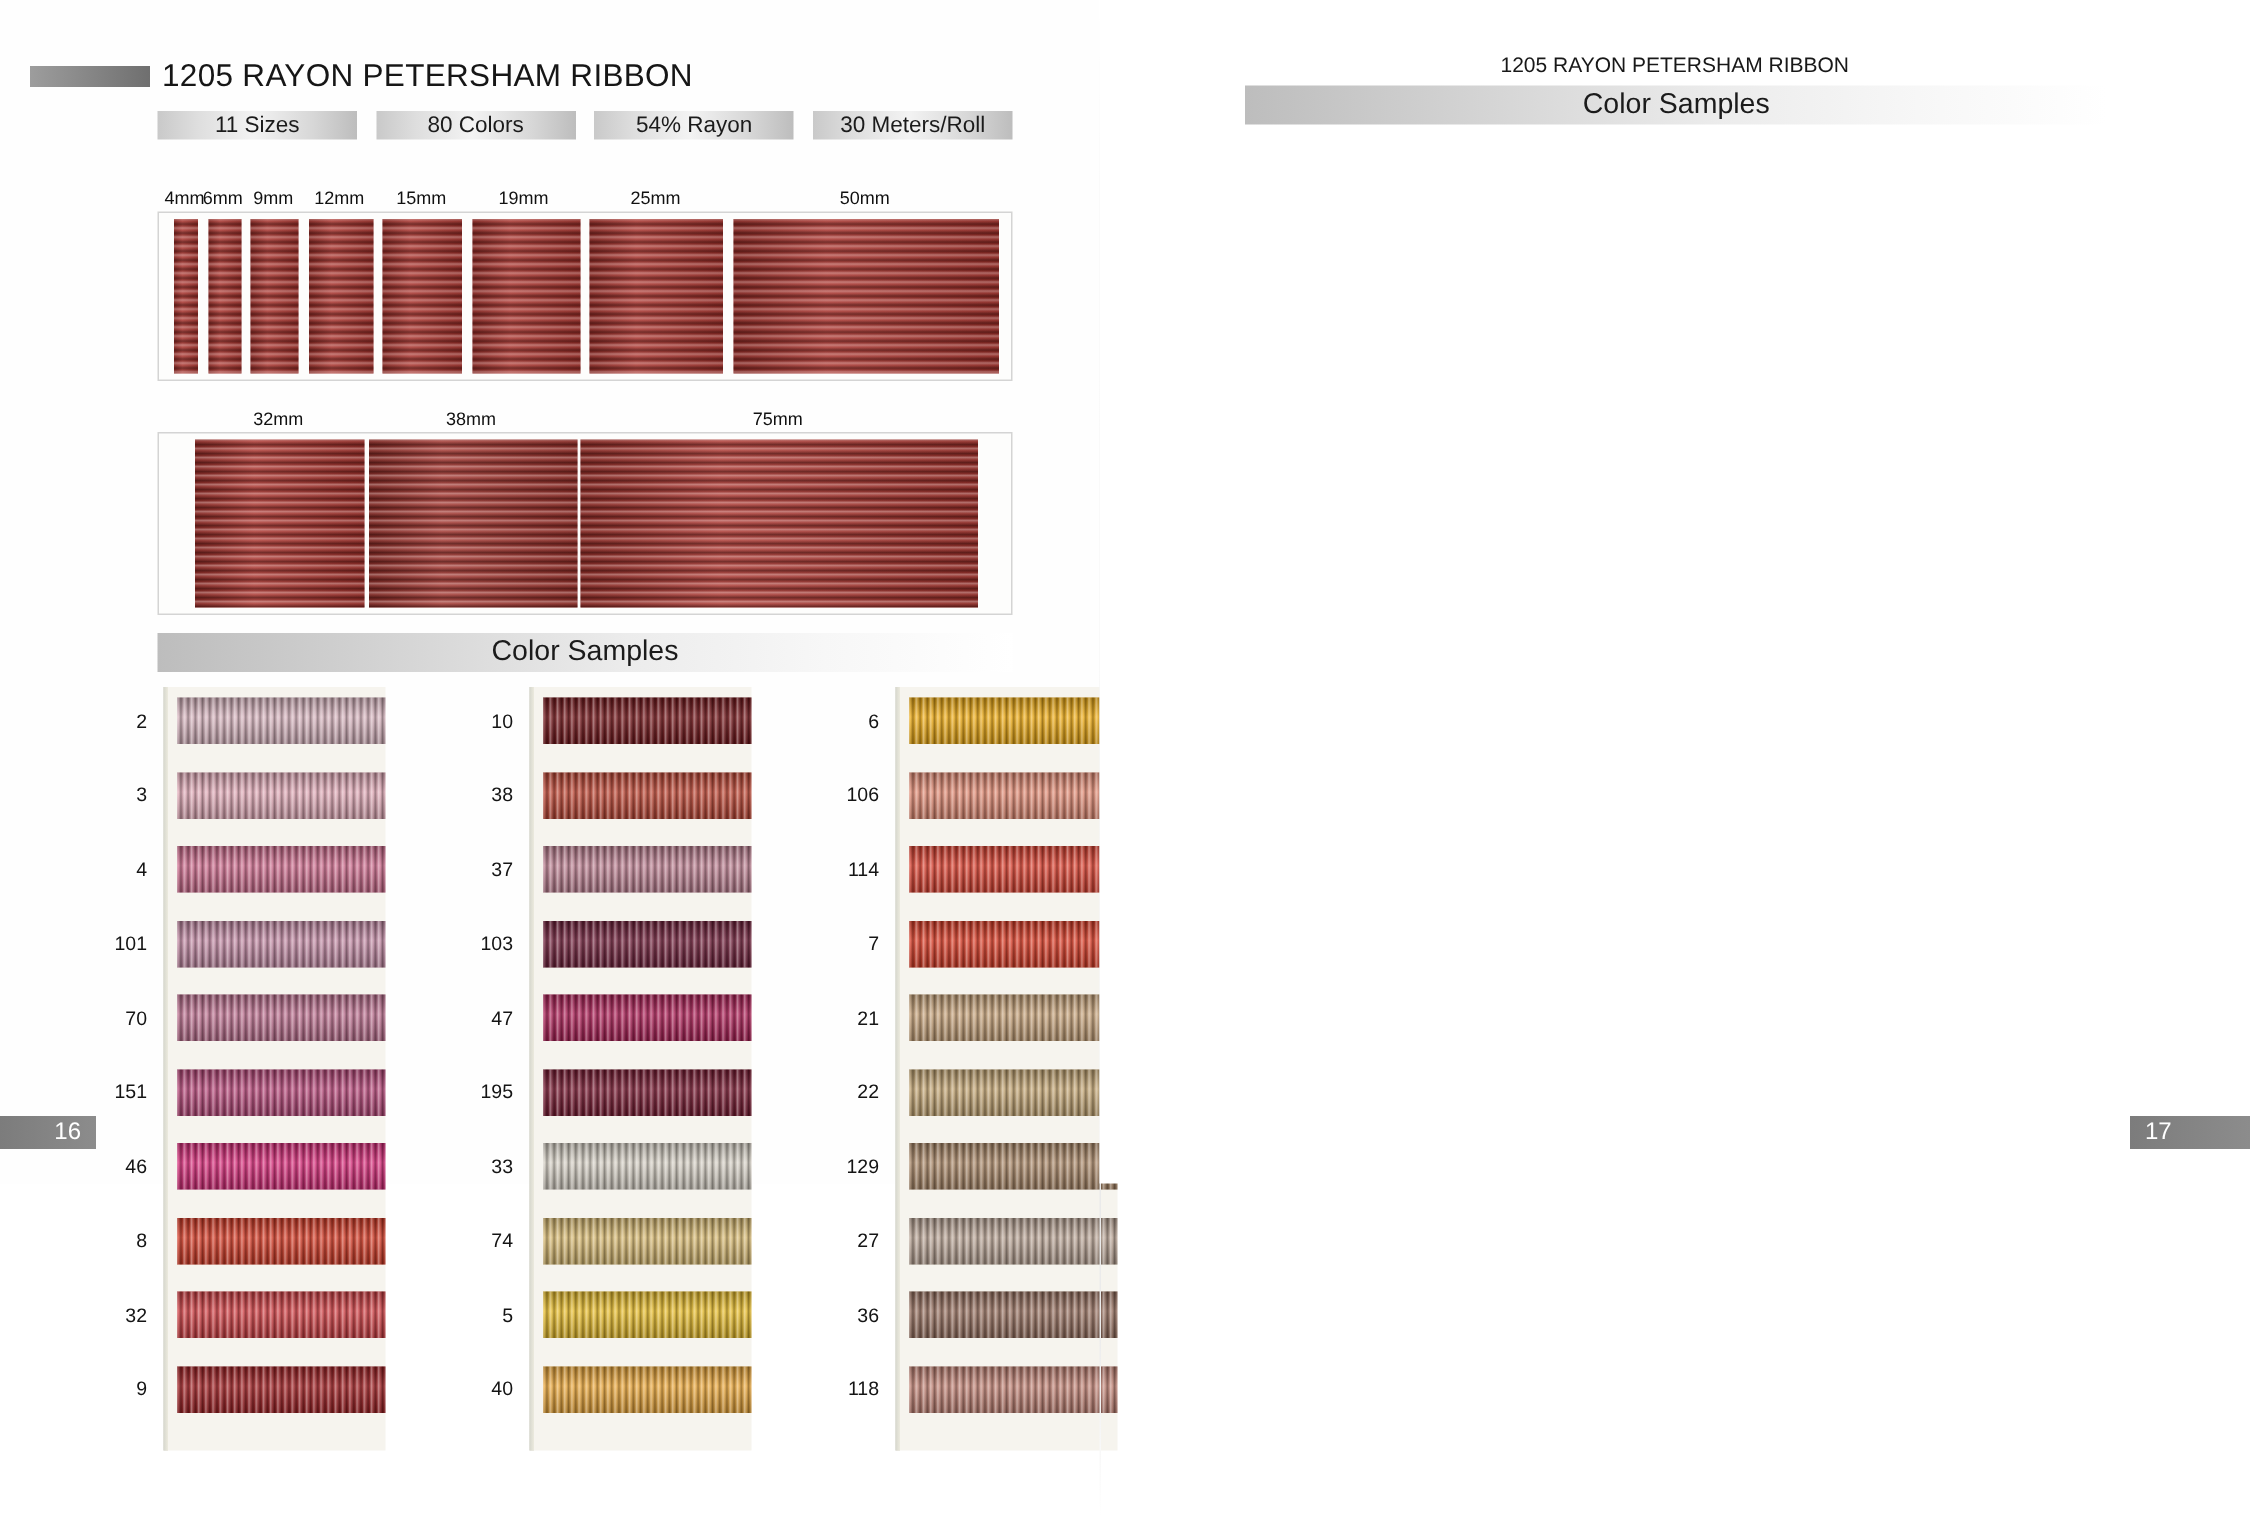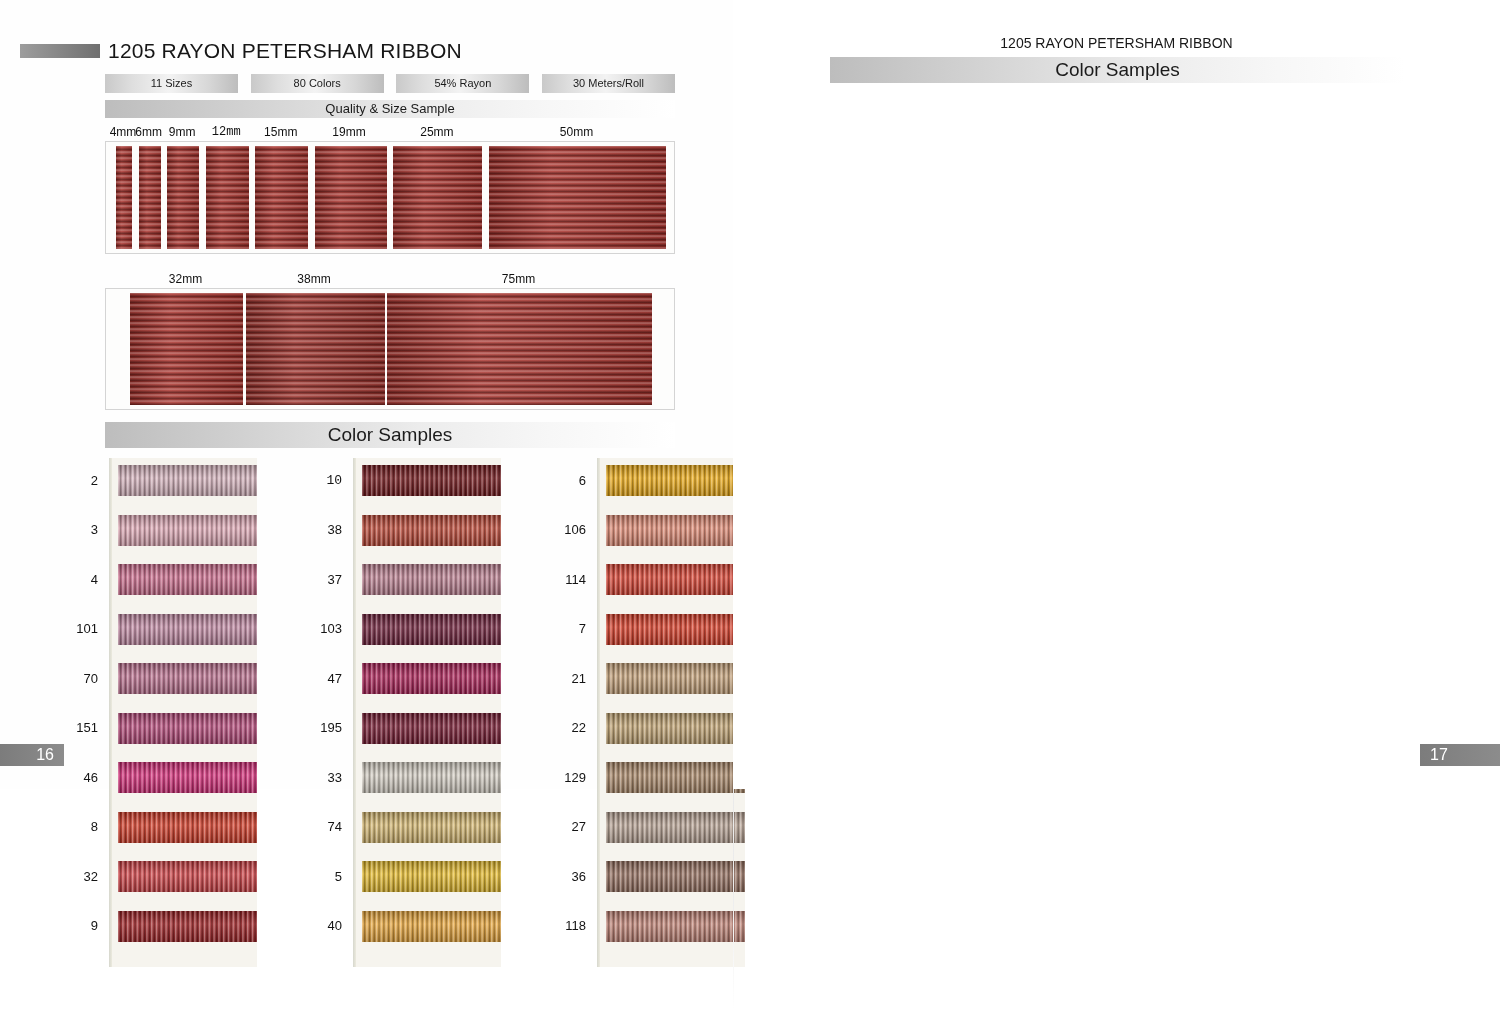--- a/index.html
+++ b/index.html
@@ -17,21 +17,21 @@
   .gutter{position:absolute;left:733px;top:0;width:1px;height:1011px;
     background:linear-gradient(to bottom,#ffffff,#ececec 12%,#e4e4e4 50%,#ececec 88%,#ffffff);}
 
   
   .title-row{position:absolute;left:20px;top:39px;display:flex;align-items:center;gap:0;}
   .title-bar{width:80px;height:14px;background:linear-gradient(to right,#9d9d9d,#6f6f6f);}
   .title-text{font-size:21px;color:#161616;letter-spacing:.2px;margin-left:8px;
     font-family:"Liberation Sans",sans-serif;}
 
   .tagrow{position:absolute;left:105px;top:74px;width:570px;display:flex;justify-content:space-between;}
-  .tag{width:133px;height:19px;line-height:19px;text-align:center;font-size:11px;color:#1b1b1b;
+  .tag{width:133px;height:19px;line-height:19px;text-align:center;font-size:15px;color:#1b1b1b;
     background:linear-gradient(to right,#c9c9c9 0%,#dedede 20%,#f3f3f3 48%,#d7d7d7 78%,#bdbdbd 100%);}
 
   .bandbar{position:absolute;height:18px;line-height:18px;text-align:center;font-size:13px;color:#1b1b1b;
     background:linear-gradient(to right,#bdbdbd 0%,#d2d2d2 25%,#ececec 55%,#f7f7f7 78%,#ffffff 100%);}
   .bandbar.quality{left:105px;top:100px;width:570px;}
   .bandbar.colorsamples-left{left:105px;top:422px;width:570px;height:26px;line-height:26px;font-size:19px;}
 
   
   .sizebox{position:absolute;border:1px solid #d4d4d4;background:#fdfdfc;box-sizing:border-box;}
   .sizebox.one{left:105px;top:141px;width:570px;height:113px;}
@@ -99,27 +99,26 @@
       <div class="title-text">1205 RAYON PETERSHAM RIBBON</div>
     </div>
 
     <div class="tagrow" id="tagrow">
         <div class="tag">11 Sizes</div>
         <div class="tag">80 Colors</div>
         <div class="tag">54% Rayon</div>
         <div class="tag">30 Meters/Roll</div>
       </div>
 
-    <div class="bandbar quality">Quality &amp; Size Sample</div>
 
     <div class="slab1 sizelabels" id="slab1">
         <span style="left: 18px;">4mm</span>
         <span style="left: 43.5714px;">6mm</span>
         <span style="left: 77.1429px;">9mm</span>
-        <span style="left: 121.214px; font-family: Liberation Mono, monospace;">12mm</span>
+        <span style="left: 121.214px;">12mm</span>
         <span style="left: 175.786px;">15mm</span>
         <span style="left: 244px;">19mm</span>
         <span style="left: 331.929px;">25mm</span>
         <span style="left: 471.5px;">50mm</span>
       </div>
     <div class="sizebox one" id="sizebox1">
         <div class="ribH" style="left: 10px; top: 4px; bottom: 4px; width: 16px; background-color: rgb(168, 50, 44);"></div>
         <div class="ribH" style="left: 32.5714px; top: 4px; bottom: 4px; width: 22px; background-color: rgb(168, 50, 44);"></div>
         <div class="ribH" style="left: 61.1429px; top: 4px; bottom: 4px; width: 32px; background-color: rgb(168, 50, 44);"></div>
         <div class="ribH" style="left: 99.7143px; top: 4px; bottom: 4px; width: 43px; background-color: rgb(168, 50, 44);"></div>
@@ -167,21 +166,21 @@
               <div class="swatch ribV" style="top: 304px; height: 31px; background-color: rgb(214, 43, 120);"></div>
               <div class="swatch ribV" style="top: 353.5px; height: 31px; background-color: rgb(211, 58, 37);"></div>
               <div class="swatch ribV" style="top: 403px; height: 31px; background-color: rgb(207, 63, 67);"></div>
               <div class="swatch ribV" style="top: 452.5px; height: 31px; background-color: rgb(158, 31, 34);"></div>
             </div>
           </div>
         </div>
         <div class="col">
           <div class="crow">
             <div style="position: relative; width: 34px; height: 509px;">
-              <div class="cnum" style="position: absolute; right: 0px; width: 100%; top: 14.5px; font-family: Liberation Mono, monospace;">10</div>
+              <div class="cnum" style="position: absolute; right: 0px; width: 100%; top: 14.5px;">10</div>
               <div class="cnum" style="position: absolute; right: 0px; width: 100%; top: 64px;">38</div>
               <div class="cnum" style="position: absolute; right: 0px; width: 100%; top: 113.5px;">37</div>
               <div class="cnum" style="position: absolute; right: 0px; width: 100%; top: 163px;">103</div>
               <div class="cnum" style="position: absolute; right: 0px; width: 100%; top: 212.5px;">47</div>
               <div class="cnum" style="position: absolute; right: 0px; width: 100%; top: 262px;">195</div>
               <div class="cnum" style="position: absolute; right: 0px; width: 100%; top: 311.5px;">33</div>
               <div class="cnum" style="position: absolute; right: 0px; width: 100%; top: 361px;">74</div>
               <div class="cnum" style="position: absolute; right: 0px; width: 100%; top: 410.5px;">5</div>
               <div class="cnum" style="position: absolute; right: 0px; width: 100%; top: 460px;">40</div>
             </div>

